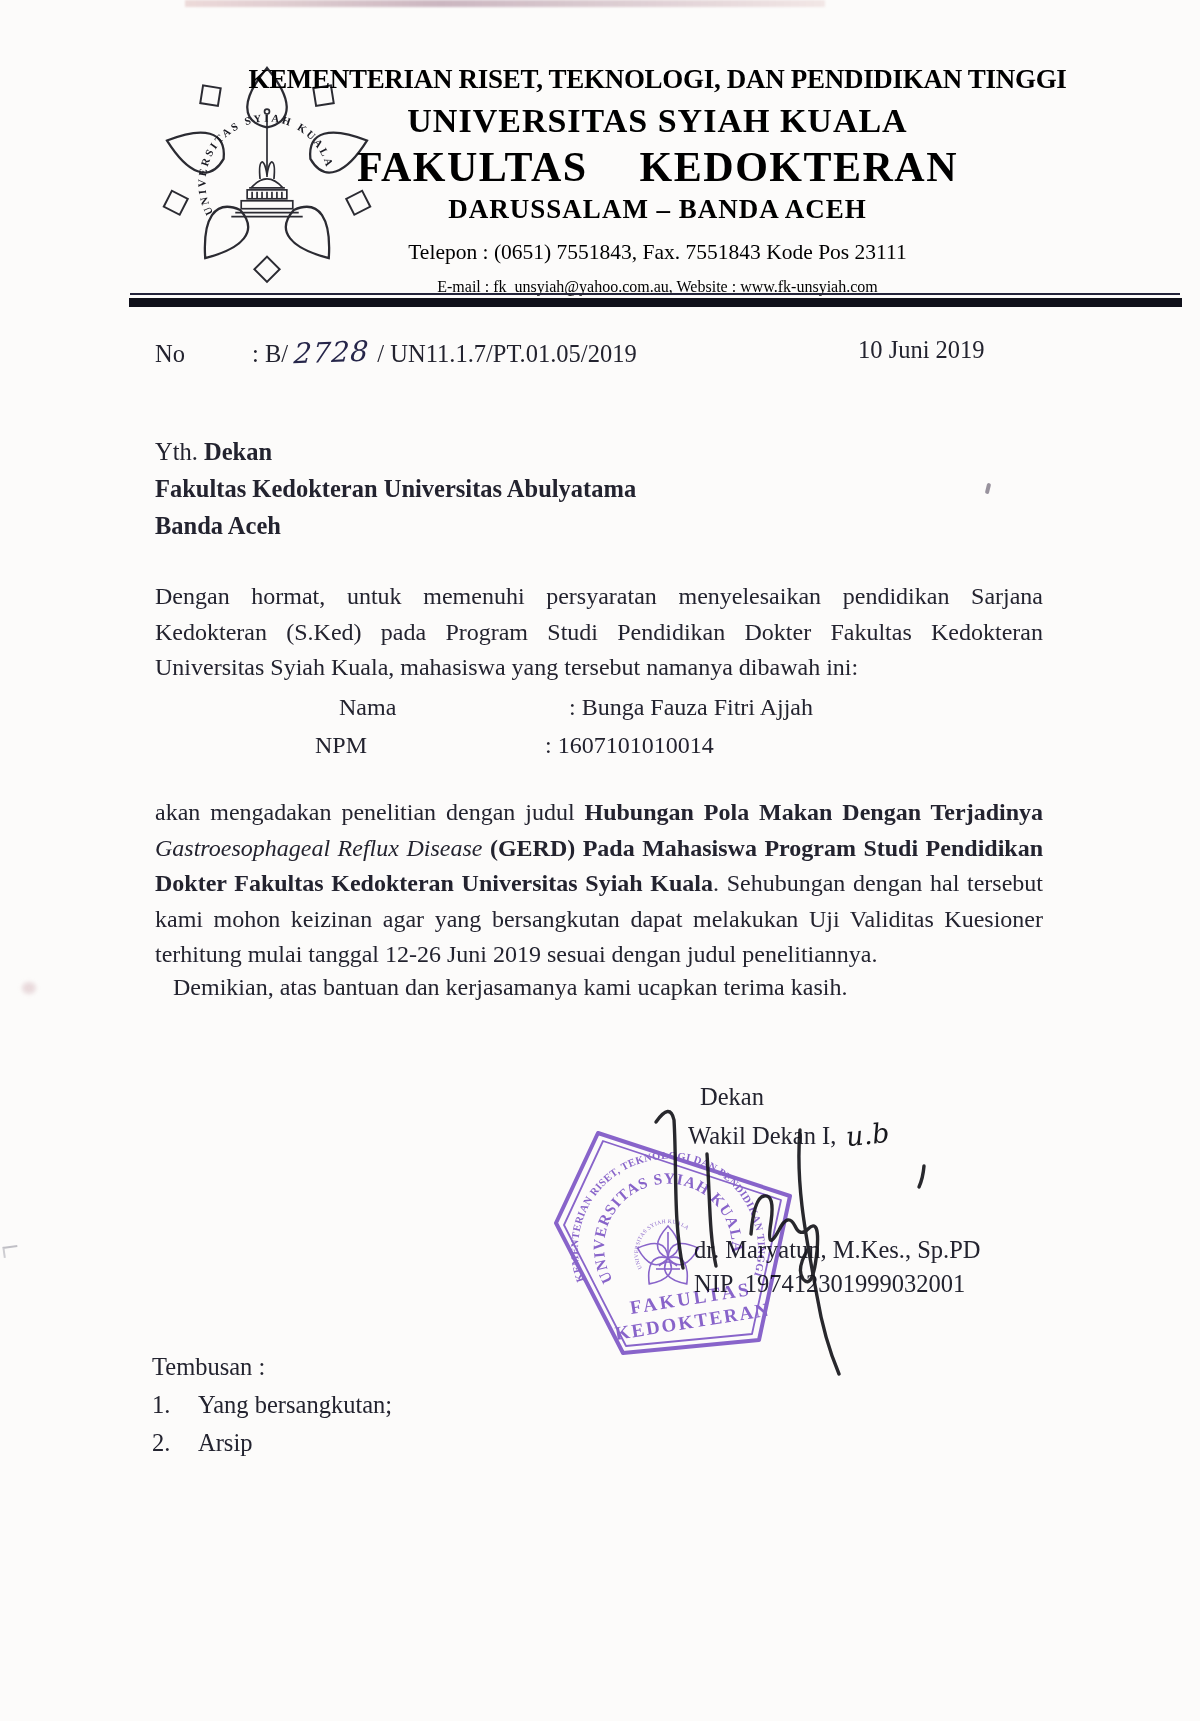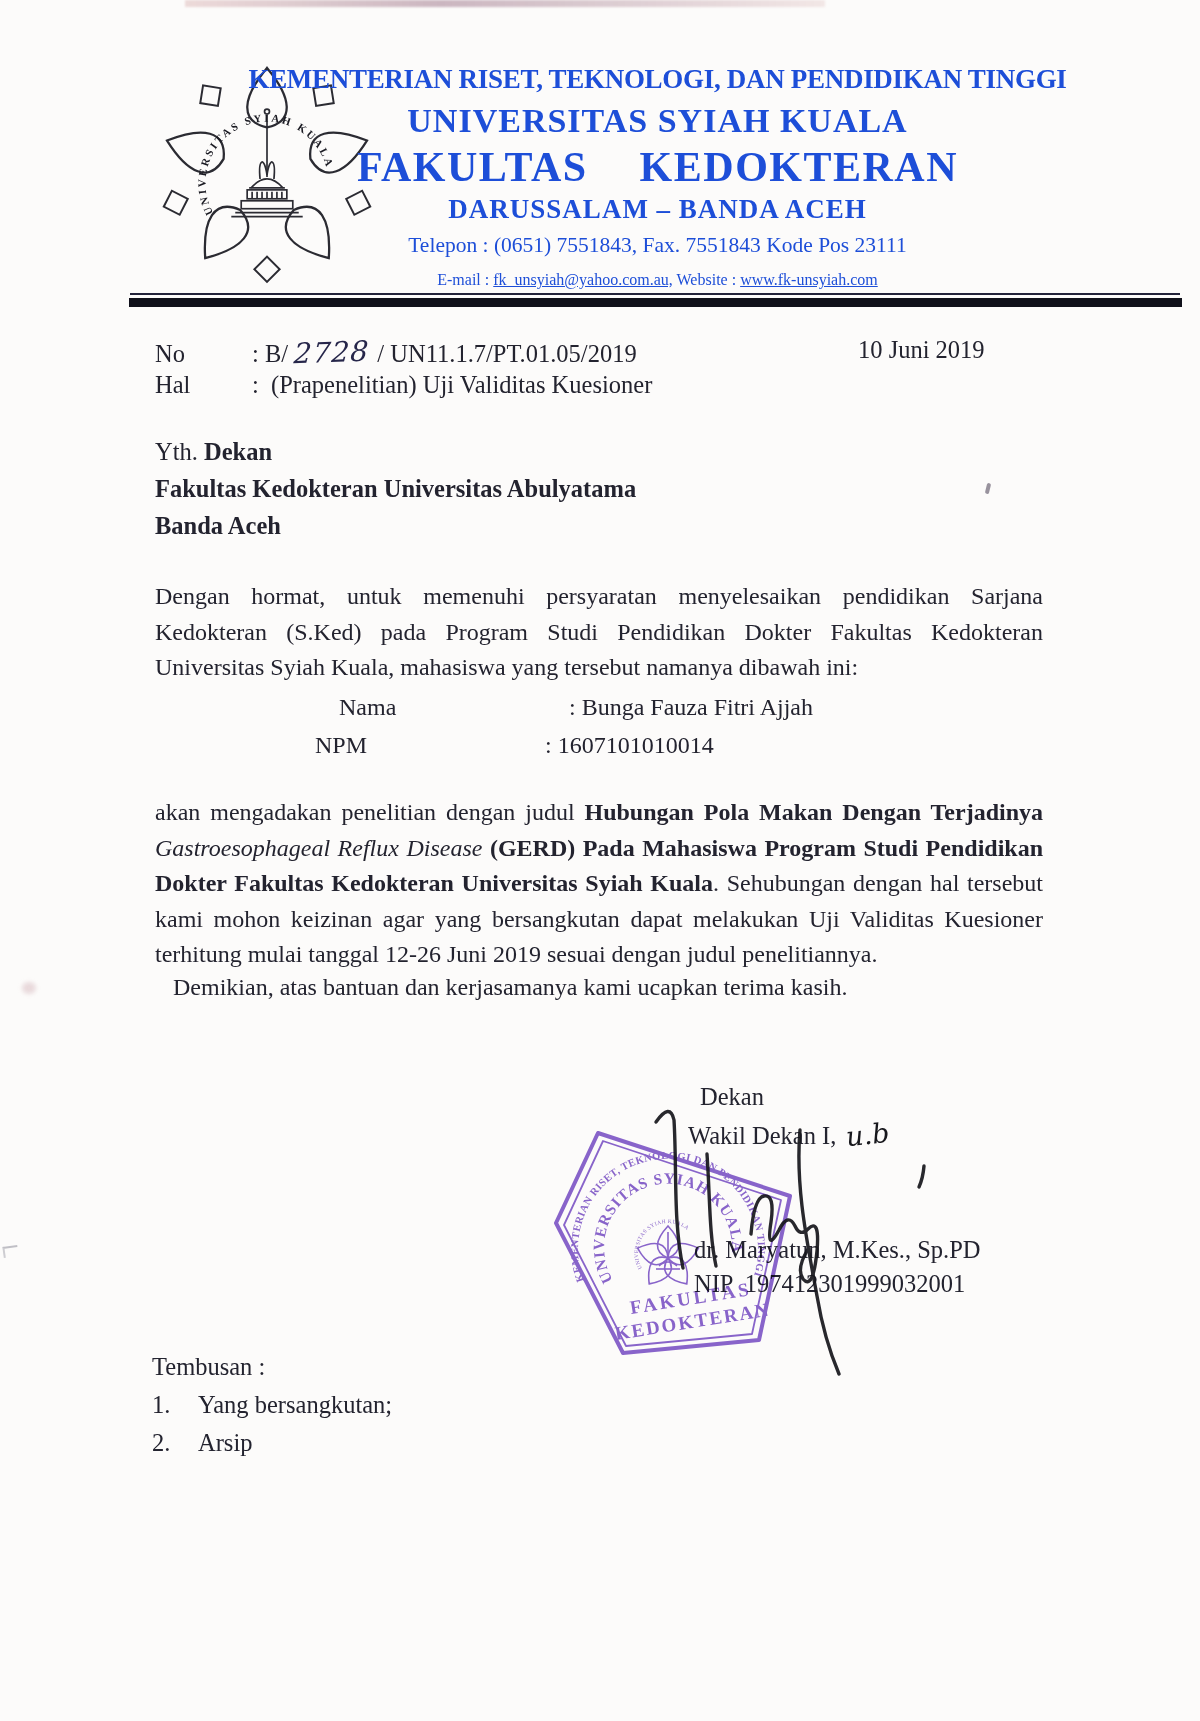--- a/index.html
+++ b/index.html
@@ -4,26 +4,26 @@
 <style>
   html,body { margin:0; padding:0; background:#e8e8e8; }
   .page {
     position:relative; width:1200px; height:1721px; margin:0 auto;
     background:#fcfbfa; overflow:hidden;
     font-family:"Liberation Serif", serif; color:#23232f;
   }
   .abs { position:absolute; }
 
   
-  .lh-text { left:235px; top:64px; width:845px; text-align:center; color:#1d4ed8; }
+  .lh-text { left:235px; top:64px; width:845px; text-align:center; color:#000000; }
   .lh-ministry { font-size:27px; font-weight:bold; letter-spacing:-0.3px; }
   .lh-univ     { font-size:34px; font-weight:bold; letter-spacing:1px; margin-top:7px; }
   .lh-fak      { font-size:42px; font-weight:bold; letter-spacing:1.5px; word-spacing:14px; margin-top:3px; white-space:pre; }
   .lh-city     { font-size:27px; font-weight:bold; letter-spacing:1px; margin-top:3px; }
-  .lh-phone    { font-size:21.5px; margin-top:8px; }
+  .lh-phone    { font-size:21.5px; margin-top:15px; }
   .lh-email    { font-size:16px; margin-top:13px; }
   .u { text-decoration:underline; }
   .logo-box { left:148px; top:56px; width:238px; height:238px; }
 
   .rule-thin  { left:130px; top:293px; width:1050px; height:2px; background:#23233a; }
   .rule-thick { left:129px; top:298px; width:1053px; height:9px; background:#10101a; }
 
   
   .meta-row { font-size:24.5px; }
   .meta-label { display:inline-block; width:97px; }
@@ -134,23 +134,20 @@
     </div>
   </div>
 
   <div class="abs rule-thin"></div>
   <div class="abs rule-thick"></div>
 
   <div class="abs meta-row" style="left:155px; top:336px;">
     <span class="meta-label">No</span><span class="pre">: B/</span><span class="hand">2728</span><span class="pre">/ UN11.1.7/PT.01.05/2019</span>
   </div>
   <div class="abs meta-row" style="left:858px; top:336px;">10 Juni 2019</div>
-  <div class="abs meta-row" style="left:155px; top:371px;">
-    <span class="meta-label">Hal</span><span class="pre">:  (Prapenelitian) Uji Validitas Kuesioner</span>
-  </div>
 
   <div class="abs body-par" style="top:579px;">Dengan hormat, untuk memenuhi persyaratan menyelesaikan pendidikan Sarjana Kedokteran (S.Ked) pada Program Studi Pendidikan Dokter Fakultas Kedokteran Universitas Syiah Kuala, mahasiswa yang tersebut namanya dibawah ini:</div>
 
   <div class="abs addressee">
     <div><span>Yth. </span><span class="b">Dekan</span></div>
     <div class="b">Fakultas Kedokteran Universitas Abulyatama</div>
     <div class="b">Banda Aceh</div>
   </div>
 
   <div class="abs fields">

